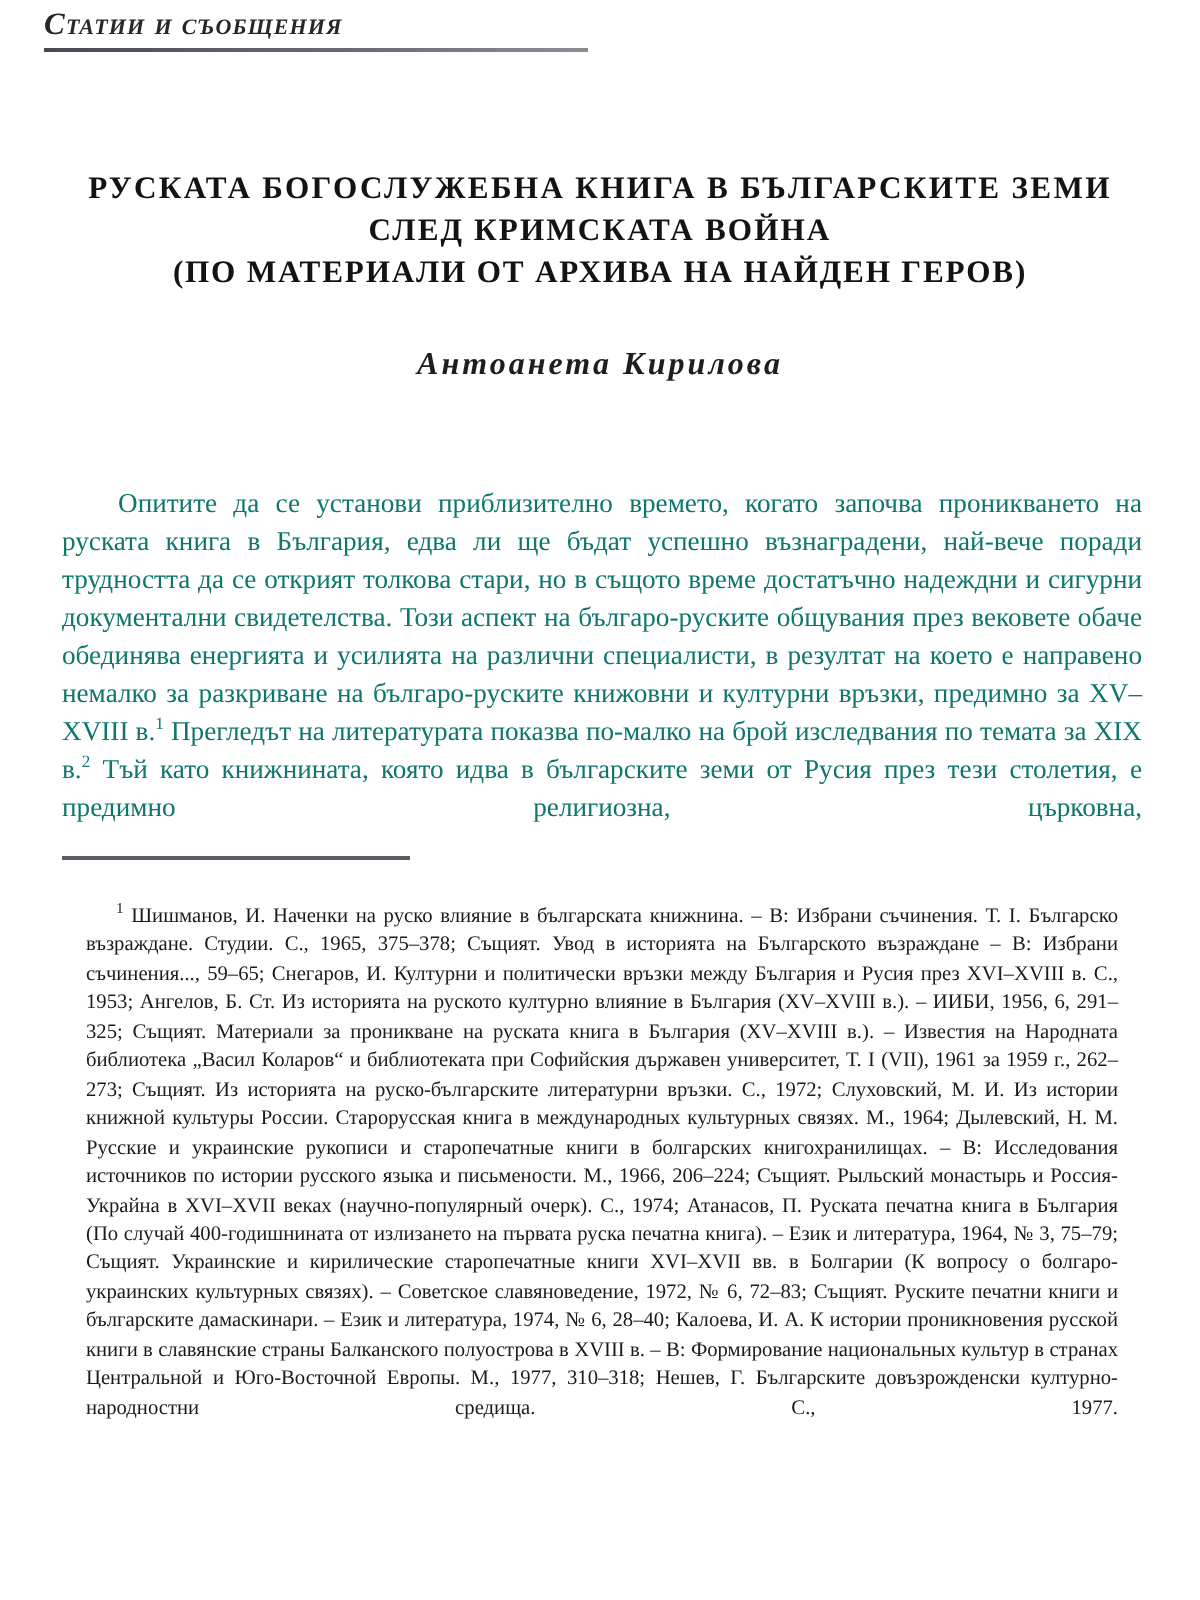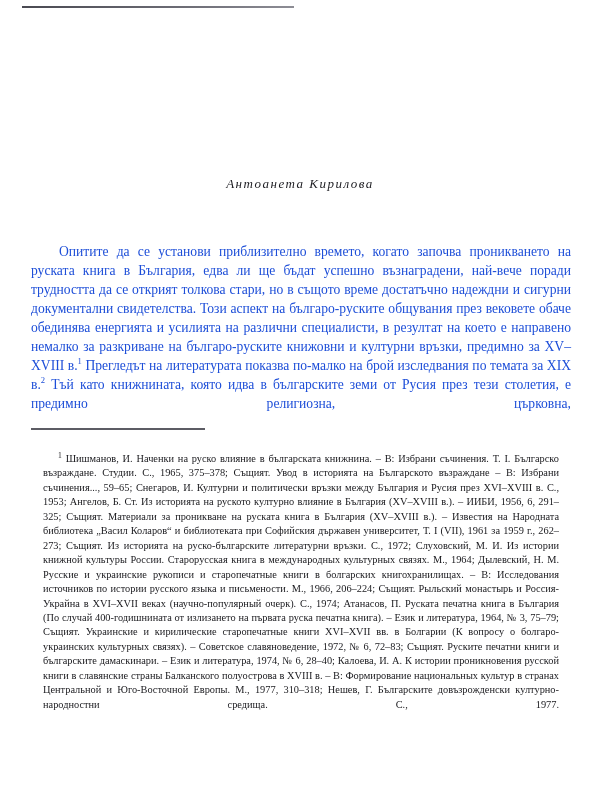--- a/index.html
+++ b/index.html
@@ -72,40 +72,40 @@
   
   .byline {
     position: absolute;
     left: 28px;
     top: 174px;
     width: 544px;
     text-align: center;
   }
   .byline-name {
     font-style: italic;
-    font-weight: 400;
-    font-size: 13px;
+    font-weight: 700;
+    font-size: 16px;
     letter-spacing: 1.5px;
     color: #1d1d22;
   }
 
   
   .body-block {
     position: absolute;
     left: 31px;
     top: 228px;
     width: 540px;
   }
   .body-para {
     font-size: 13.6px;
     line-height: 19.1px;
     text-align: justify;
     text-align-last: justify;
     text-indent: 28px;
-    color: #1d4ed8;
+    color: #0f766e;
     hyphens: manual;
   }
   .body-para sup {
     font-size: 8.6px;
     vertical-align: super;
     line-height: 0;
   }
 
   
   .footnote-rule {
@@ -139,23 +139,29 @@
     vertical-align: super;
     line-height: 0;
   }
 </style>
 </head>
 <body>
 
 <div class="page">
 
   <div class="running-head">
+    <div class="running-head-text">Статии и съобщения</div>
     <div class="running-head-rule"></div>
   </div>
 
+  <div class="title-block">
+    <div class="title-line">РУСКАТА БОГОСЛУЖЕБНА КНИГА В БЪЛГАРСКИТЕ ЗЕМИ</div>
+    <div class="title-line sub">СЛЕД КРИМСКАТА ВОЙНА</div>
+    <div class="title-line paren">(ПО МАТЕРИАЛИ ОТ АРХИВА НА НАЙДЕН ГЕРОВ)</div>
+  </div>
 
   <div class="byline">
     <span class="byline-name">Антоанета Кирилова</span>
   </div>
 
   <div class="body-block">
     <p class="body-para"><span>Опитите да се установи приблизително времето, когато започва проникването на руската книга в България, едва ли ще бъдат успешно възнаградени, най-вече поради трудността да се открият толкова стари, но в същото време достатъчно надеждни и сигурни документални свидетелства. Този аспект на българо-руските общувания през вековете обаче обединява енергията и усилията на различни специалисти, в резултат на което е направено немалко за разкриване на българо-руските книжовни и културни връзки, предимно за XV–XVIII в.</span><sup>1</sup><span> Прегледът на литературата показва по-малко на брой изследвания по темата за XIX в.</span><sup>2</sup><span> Тъй като книжнината, която идва в българските земи от Русия през тези столетия, е предимно религиозна, църковна,</span></p>
   </div>
 
   <div class="footnote-rule"></div>

